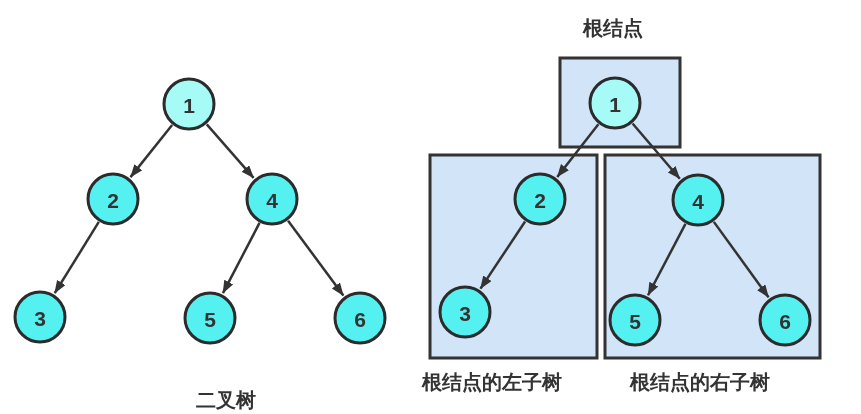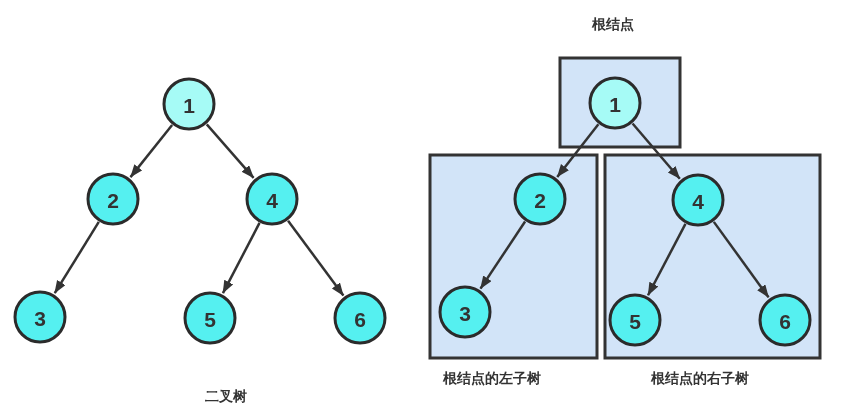--- a/index.html
+++ b/index.html
@@ -16,21 +16,21 @@
     width: 861px; height: 414px;
     background: #ffffff;
   }
   .canvas svg {
     position: absolute; left: 0; top: 0;
   }
   .lbl {
     position: absolute;
     transform: translateX(-50%);
     font-weight: bold;
-    font-size: 14px;
+    font-size: 20px;
     color: #333333;
     white-space: nowrap;
     line-height: 1.2;
   }
 </style>
 </head>
 <body>
 
 <div class="canvas">
   <svg id="diagram-svg" width="861" height="414">

